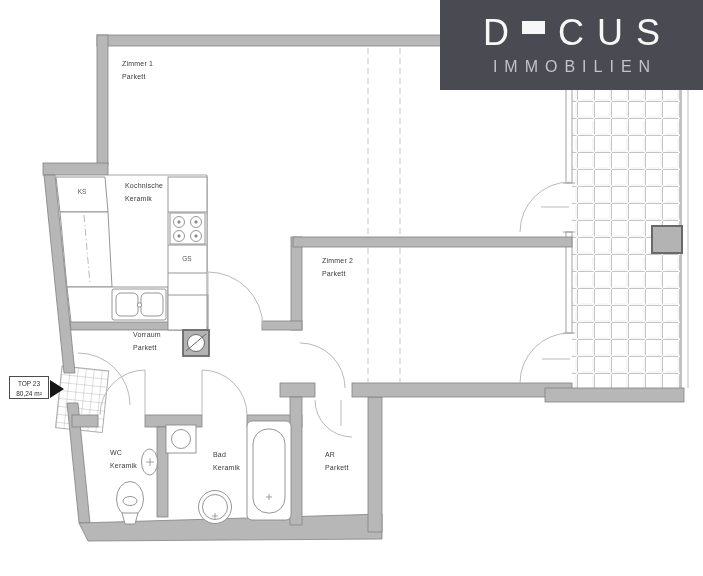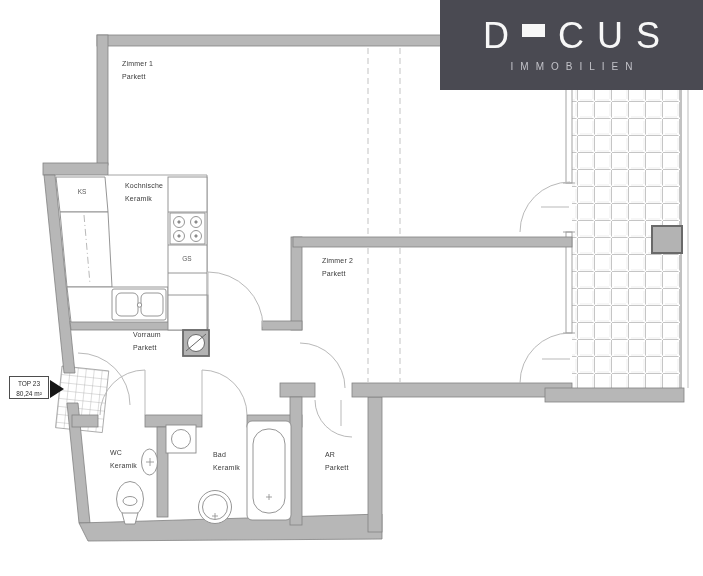--- a/index.html
+++ b/index.html
@@ -26,21 +26,21 @@
     display:flex;flex-direction:column;align-items:center;justify-content:center;
   }
   .logo-brand{
     display:flex;align-items:center;gap:13px;
     font-size:36px;font-weight:400;line-height:1;
   }
   .logo-brand span{display:block;}
   .e-bars{display:flex;flex-direction:column;justify-content:space-between;width:23px;height:25px;}
   .e-bars i{display:block;height:4.5px;width:100%;}
   .logo-sub{
-    margin-top:8px;font-size:10px;letter-spacing:7px;text-indent:7px;line-height:1;
+    margin-top:8px;font-size:16px;letter-spacing:7px;text-indent:7px;line-height:1;
   }
 </style>
 </head>
 <body>
 
 <svg id="plan-svg" width="703" height="576" viewBox="0 0 703 576">
   <defs>
     <pattern id="tiles" width="17" height="17" patternUnits="userSpaceOnUse">
       <path d="M0 16.5 H15.5 M16.5 0 V15.5" stroke="#c5c5c5" stroke-width="1" fill="none"></path>
       <path d="M2 15 H14 M15 2 V14" stroke="#e2e2e2" stroke-width="0.6" fill="none"></path>

